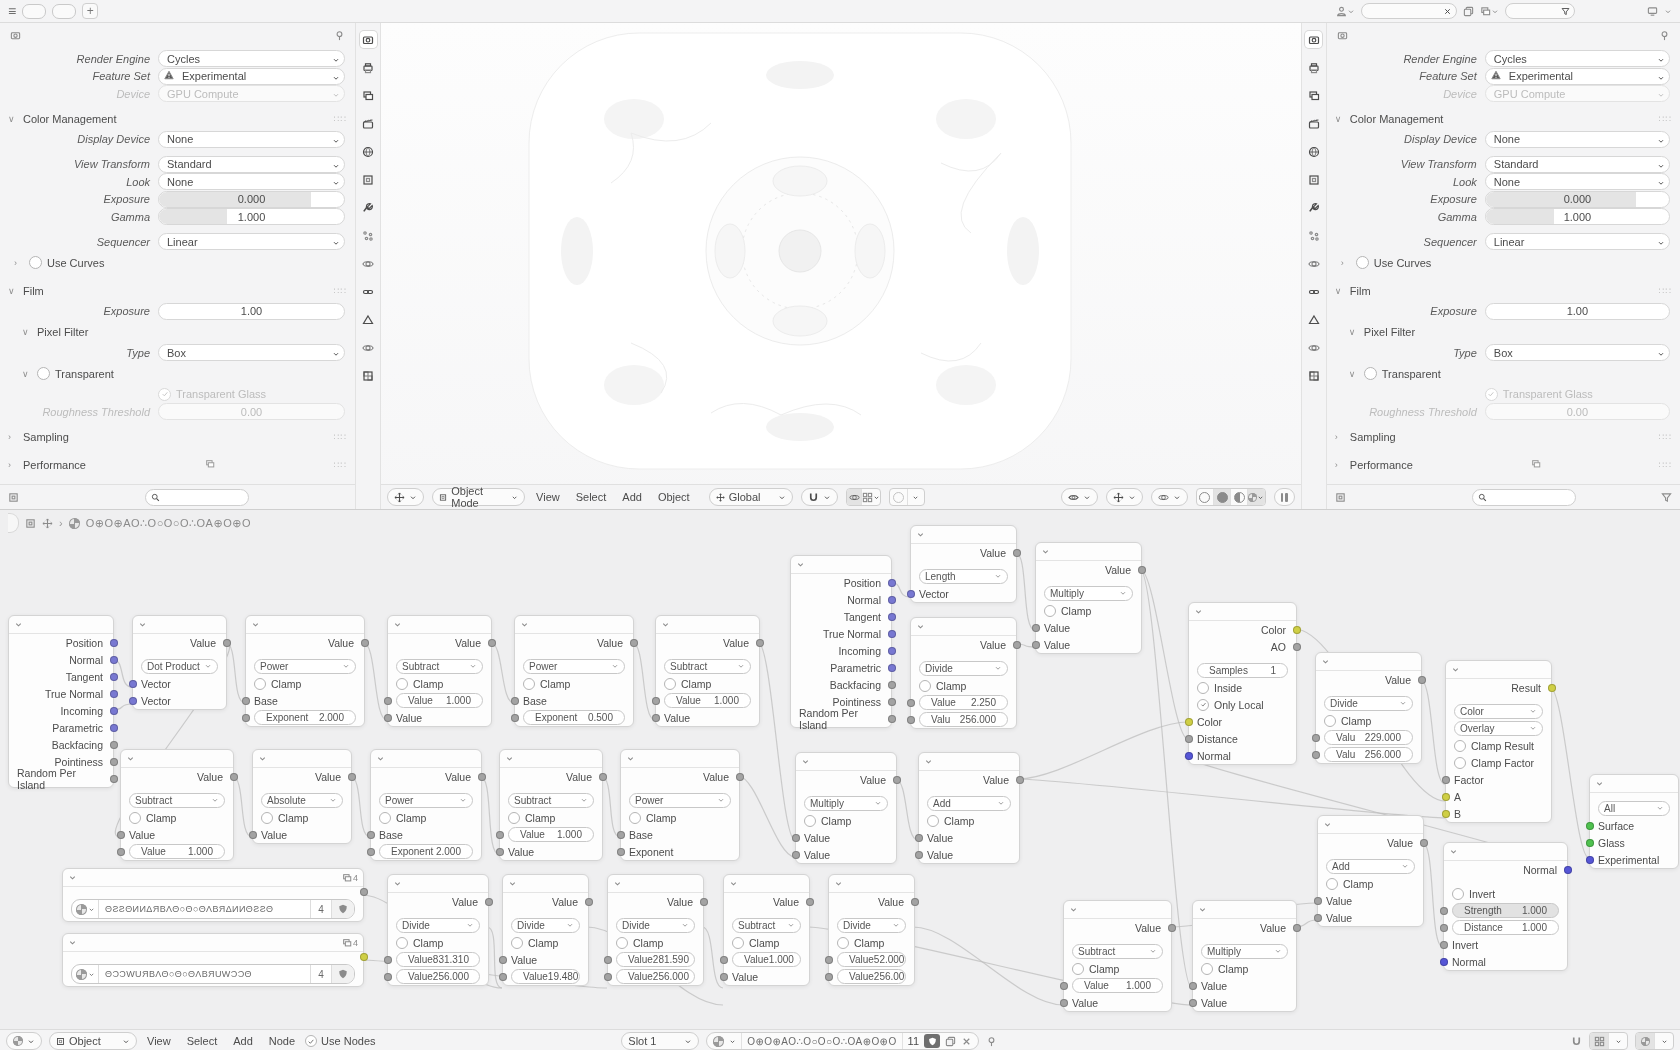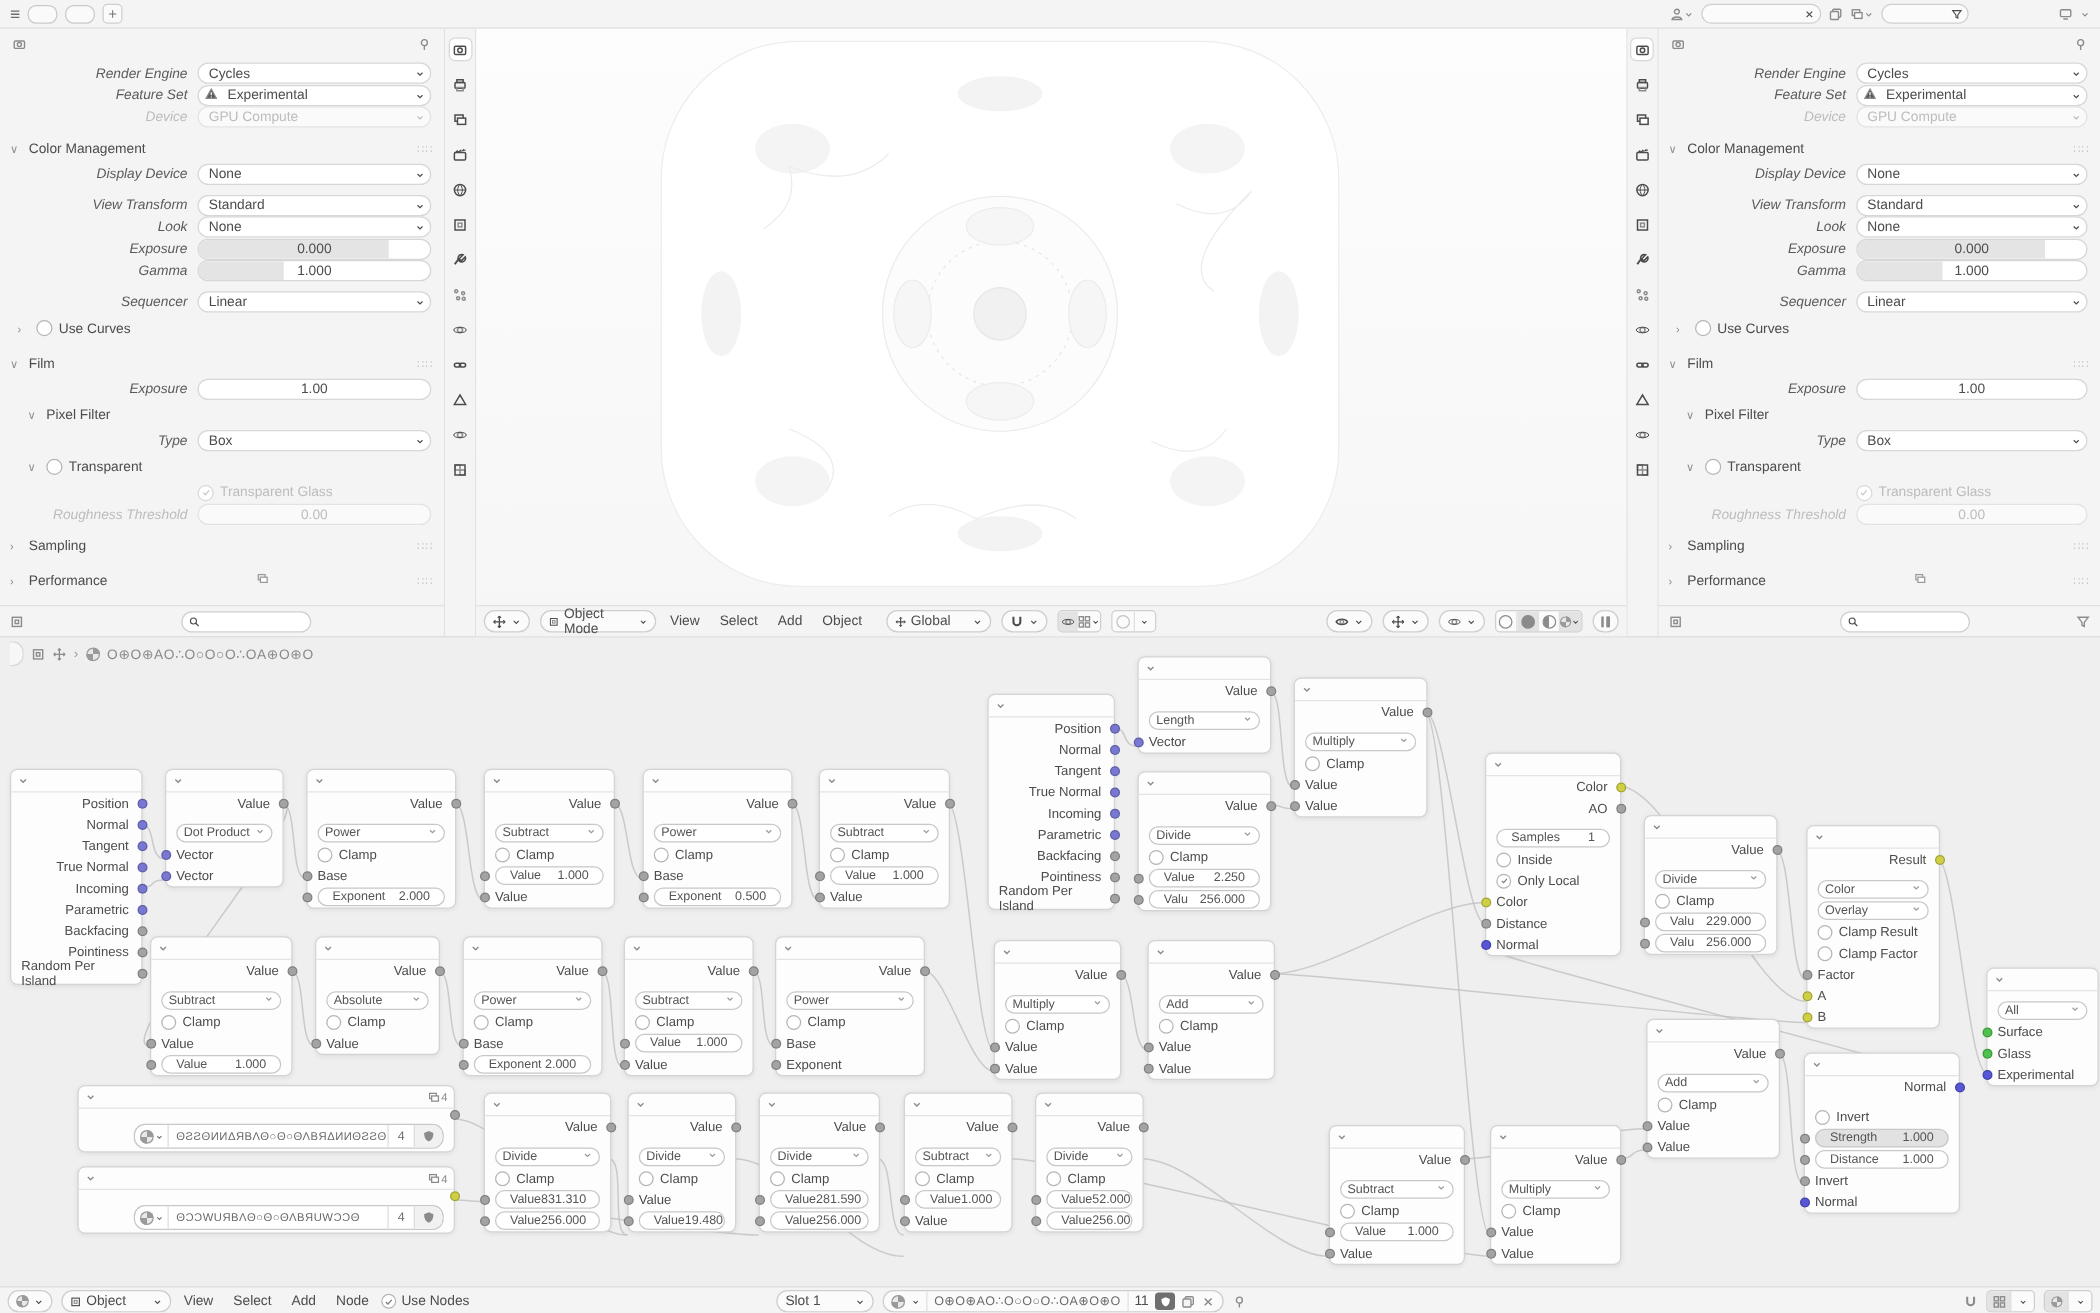--- a/index.html
+++ b/index.html
@@ -83,21 +83,21 @@
   .sock.val{background:#a3a3a3;} .sock.vec{background:#7878d2;} .sock.col{background:#cfcf45;}
   .sock.shd{background:#4fc14f;} .sock.nrm{background:#5656d6;}
   .npill{flex:1;height:13px;border:1px solid #c8c8c8;border-radius:8px;background:#fff;display:flex;
     align-items:center;padding:0 5px;font-size:10px;color:#555;position:relative;overflow:hidden;}
   .npill .nv{margin-left:auto;}
   .npill.filled{background:#e2e2e2;}
   .npill .ctrv{width:100%;display:flex;justify-content:space-between;padding:0 6px;}
   .ncirc{width:10px;height:10px;border:1px solid #b5b5b5;border-radius:50%;background:#fff;margin-right:5px;flex:none;
     display:flex;align-items:center;justify-content:center;font-size:7px;color:#777;}
   .db{flex:1;display:flex;align-items:center;height:18px;border:1px solid #c8c8c8;border-radius:9px;
-    background:#fff;overflow:hidden;font-size:9px;color:#6a6a6a;margin-left:36px;}
+    background:#fff;overflow:hidden;font-size:9px;color:#6a6a6a;}
   .db .seg1{width:26px;border-right:1px solid #ddd;display:flex;align-items:center;justify-content:center;gap:1px;height:100%;}
   .db .nm{flex:1;padding:0 6px;white-space:nowrap;overflow:hidden;letter-spacing:.4px;}
   .db .cnt{width:20px;text-align:center;border-left:1px solid #ddd;height:100%;display:flex;align-items:center;justify-content:center;font-size:10px;}
   .db .shl{width:22px;border-left:1px solid #ddd;height:100%;display:flex;align-items:center;justify-content:center;background:#f1f1f1;}
   .badge4{margin-left:auto;display:flex;align-items:center;gap:1px;font-size:9px;color:#8a8a8a;}
   .sphereico{width:11px;height:11px;border-radius:50%;background:conic-gradient(#9a9a9a 0 25%,#e8e8e8 0 50%,#9a9a9a 0 75%,#e8e8e8 0);box-shadow:inset 0 0 0 1px #9a9a9a;}
   .pausebars{display:inline-flex;gap:2px;} .pausebars i{width:2.5px;height:9px;background:#8b8b8b;border-radius:1px;}
   .vseps{border-left:1px solid #e2e2e2;height:16px;}
 </style>
 </head>

